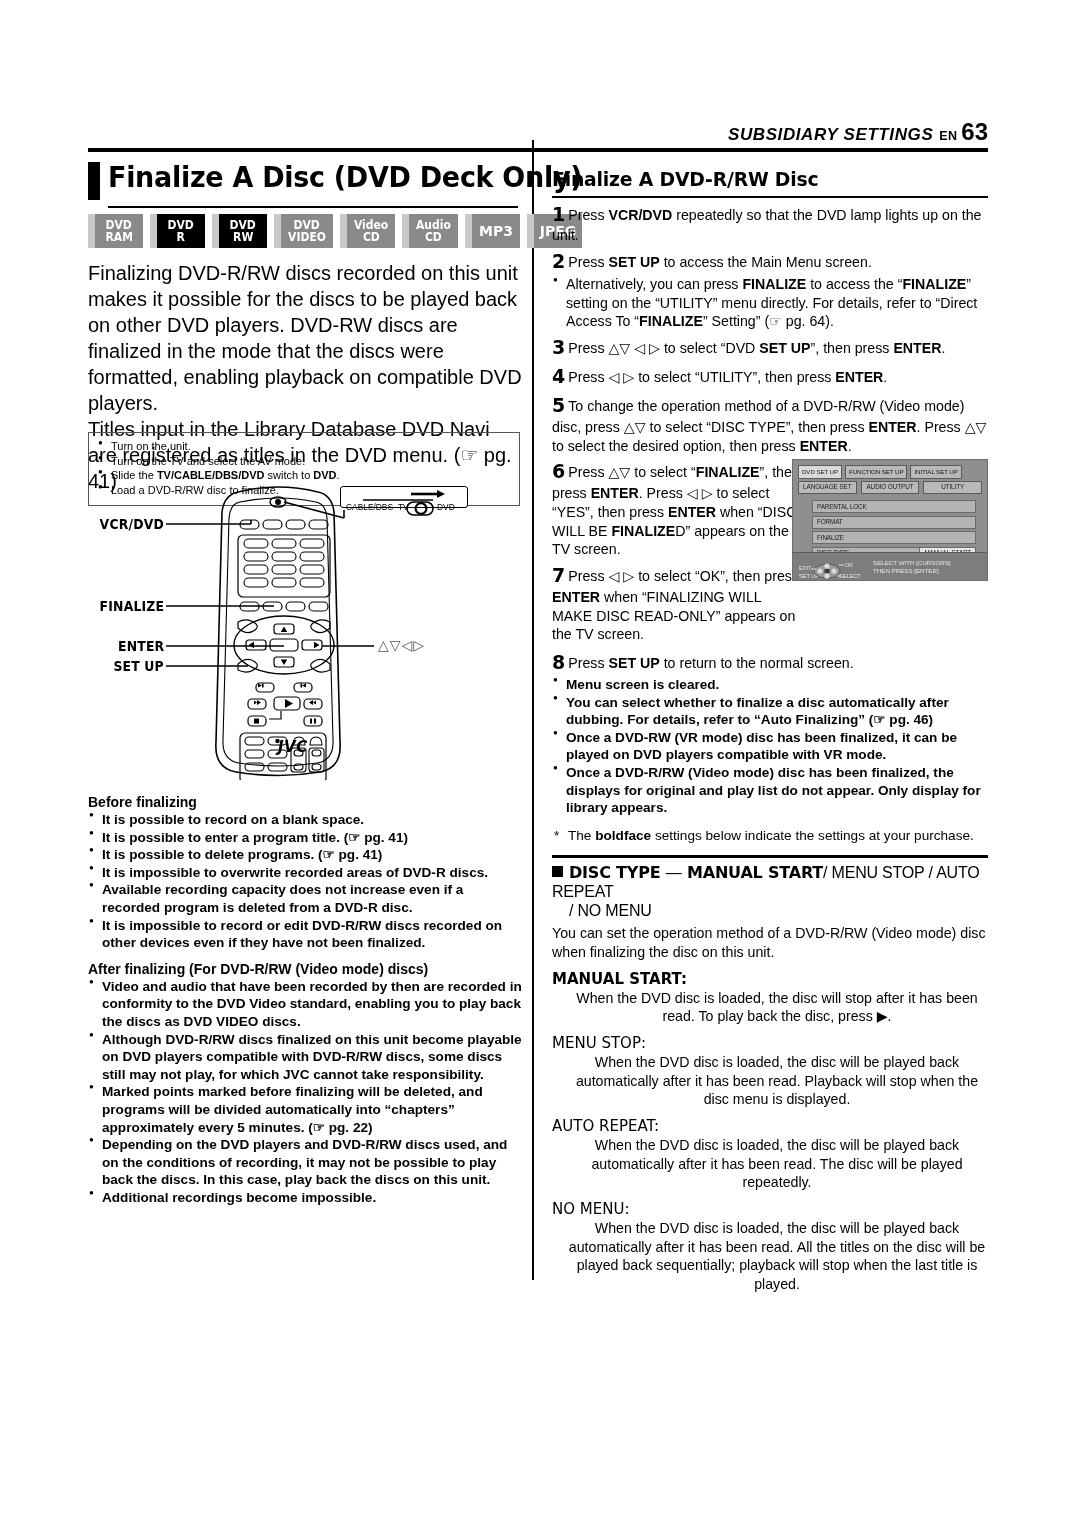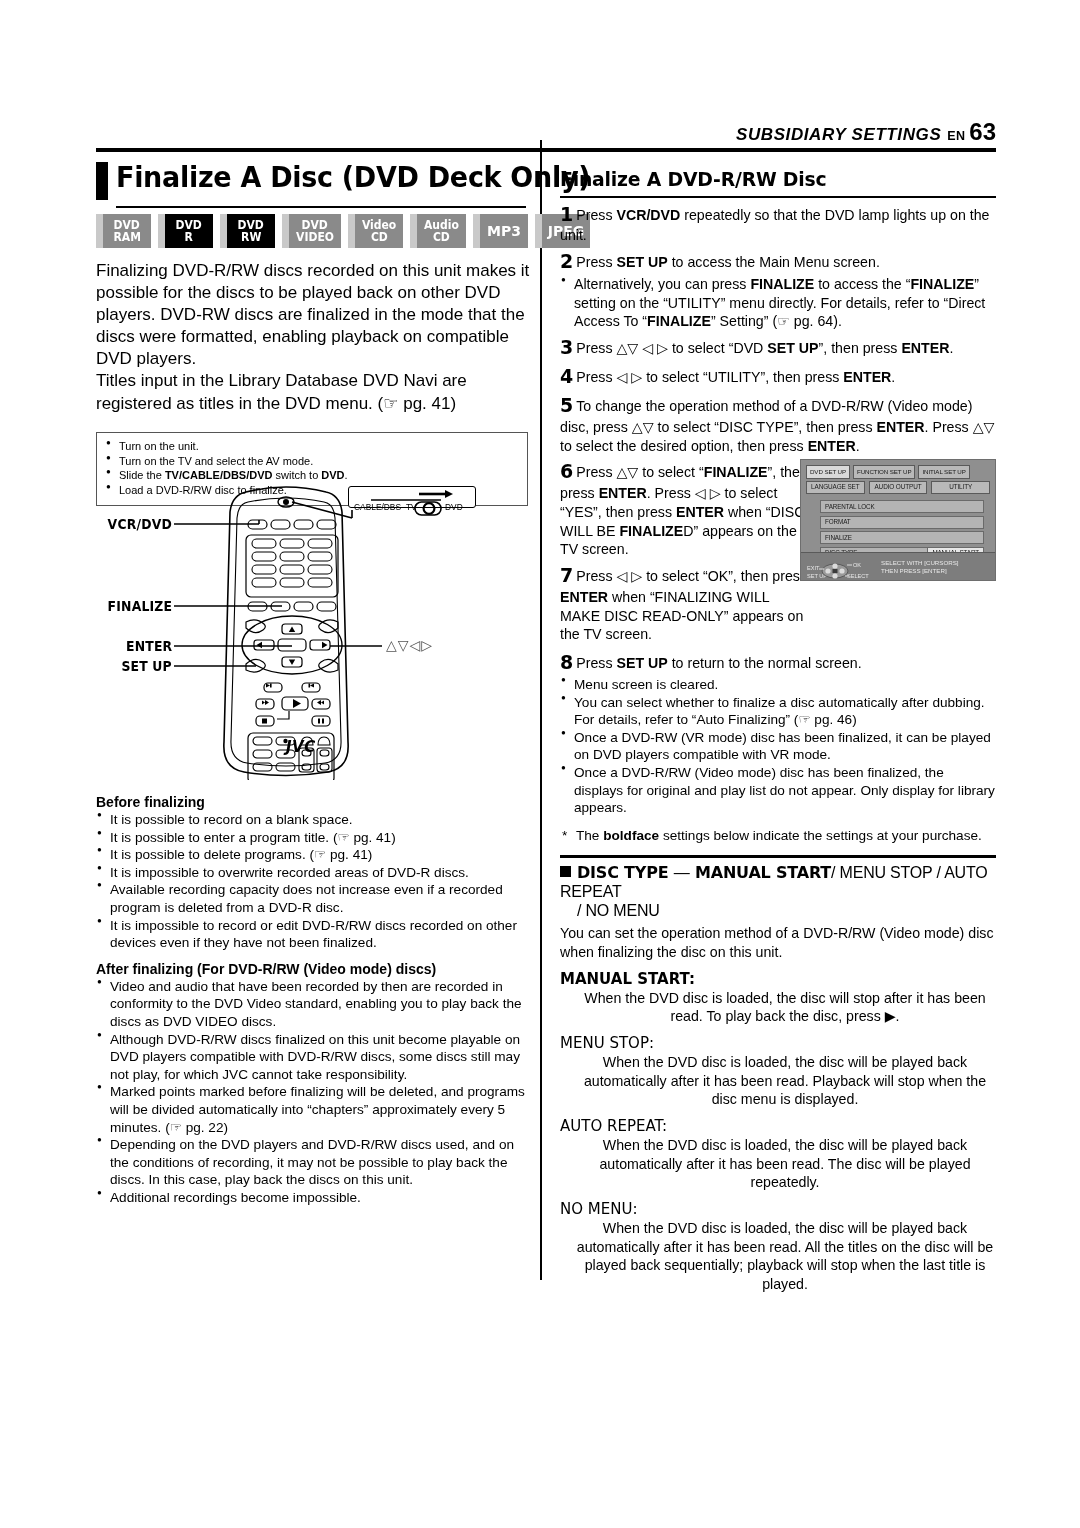--- a/index.html
+++ b/index.html
@@ -1,21 +1,21 @@
 <!DOCTYPE html>
 <html><head>
 <meta charset="utf-8">
 <style>
   html, body { margin:0; padding:0; background:#fff; }
   body {
     width:1080px; height:1528px; position:relative;
     font-family:"Liberation Sans", sans-serif;
     color:#000; overflow:hidden;
   }
-  .page { position:absolute; inset:0;margin-left:8px; }
+  .page { position:absolute; inset:0; }
 
   
   .hdr {
     position:absolute; left:720px; top:118px; width:268px;
     text-align:right; white-space:nowrap;
   }
   .hdr-title {
     font-style:italic; font-weight:bold; font-size:17px;
     letter-spacing:.6px; display:inline-block; vertical-align:baseline;
   }
@@ -56,21 +56,21 @@
     padding:0 5px; line-height:1.0; min-width:38px;
   }
   .badge.on .body { background:#000; }
   .badge.on .spine { background:#c9c9c9; }
   .badge .l1 { font-size:12px; transform:scaleX(0.9); }
   .badge .l2 { font-size:12px; transform:scaleX(0.9); }
   .badge.single .body { font-size:14px; }
 
   
   .intro { position:absolute; left:0; top:100px; width:436px;
-           font-size:17px; line-height:1.30; }
+           font-size:20px; line-height:1.30; }
   .intro p { margin:0; }
 
   .notebox {
     position:absolute; left:0; top:272px; width:432px;
     border:1.5px solid #555; box-sizing:border-box; padding:6px 8px 7px 8px;
     font-size:11px; line-height:1.33;
   }
   .notebox ul { margin:0; padding:0; list-style:none; }
   .notebox li { position:relative; padding-left:14px; }
   .notebox li::before { content:"\25CF"; position:absolute; left:1px; top:-1px; font-size:8px; }
@@ -88,21 +88,21 @@
   
   .switchbox {
     position:absolute; border:1.2px solid #000; background:#fff;
     border-radius:3px; box-sizing:border-box;
   }
   .switchtxt { position:absolute; font-size:8.4px; font-family:"Liberation Sans", sans-serif; white-space:nowrap; }
 
   
   .subhead { font-weight:bold; font-size:14px; margin:0 0 1px 0; }
   .blist { margin:0 0 0 0; padding:0; list-style:none; font-size:13.6px; line-height:1.295; }
-  .blist li { position:relative; padding-left:14px; margin:0; }
+  .blist li { position:relative; padding-left:14px; margin:0;font-weight:bold; }
   .blist li::before { content:"\25CF"; position:absolute; left:1px; top:-1px; font-size:8px; }
   .lower-left { position:absolute; left:0; top:634px; width:436px; }
   .sp10 { height:9px; }
 
   
   .rtitle {
     font-size:20px; font-weight:bold; font-family:"DejaVu Sans", sans-serif;
     letter-spacing:-0.2px; transform:scaleX(0.94); transform-origin:left top;
     white-space:nowrap; margin:0;
   }

